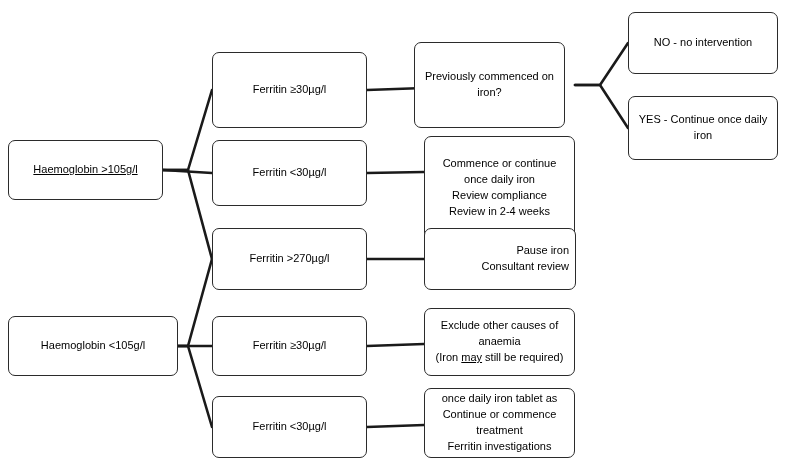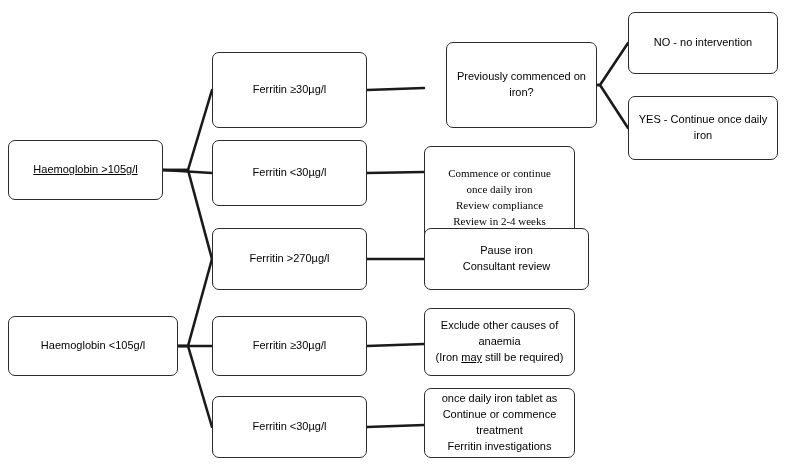--- a/index.html
+++ b/index.html
@@ -79,38 +79,38 @@
     </div>
     <div class="node" style="left: 212px; top: 228px; width: 155px; height: 62px;">
       <span class="line">Ferritin &gt;270µg/l</span>
     </div>
     <div class="node" style="left: 212px; top: 316px; width: 155px; height: 60px;">
       <span class="line">Ferritin ≥30µg/l</span>
     </div>
     <div class="node" style="left: 212px; top: 396px; width: 155px; height: 62px;">
       <span class="line">Ferritin &lt;30µg/l</span>
     </div>
-    <div class="node" style="left: 446px; top: 42px; width: 151px; height: 86px;">
+    <div class="node" style="left: 414px; top: 42px; width: 151px; height: 86px;">
       <span class="line">Previously commenced on</span>
       <span class="line">iron?</span>
     </div>
     <div class="node" style="left: 628px; top: 12px; width: 150px; height: 62px;">
       <span class="line">NO - no intervention</span>
     </div>
     <div class="node" style="left: 628px; top: 96px; width: 150px; height: 64px;">
       <span class="line">YES - Continue once daily</span>
       <span class="line">iron</span>
     </div>
-    <div class="node" style="left: 424px; top: 146px; width: 151px; height: 104px; font-family: Liberation Serif, serif;">
+    <div class="node" style="left: 424px; top: 136px; width: 151px; height: 104px;">
       <span class="line">Commence or continue</span>
       <span class="line">once daily iron</span>
       <span class="line">Review compliance</span>
       <span class="line">Review in 2-4 weeks</span>
     </div>
-    <div class="node" style="left: 424px; top: 228px; width: 165px; height: 62px;">
+    <div class="node" style="left: 424px; top: 228px; width: 152px; height: 62px; align-items: flex-end;">
       <span class="line">Pause iron</span>
       <span class="line">Consultant review</span>
     </div>
     <div class="node" style="left: 424px; top: 308px; width: 151px; height: 68px;">
       <span class="line">Exclude other causes of</span>
       <span class="line">anaemia</span>
       <span class="line">(Iron <u>may</u> still be required)</span>
     </div>
     <div class="node" style="left: 424px; top: 388px; width: 151px; height: 70px;">
       <span class="line">once daily iron tablet as</span>

